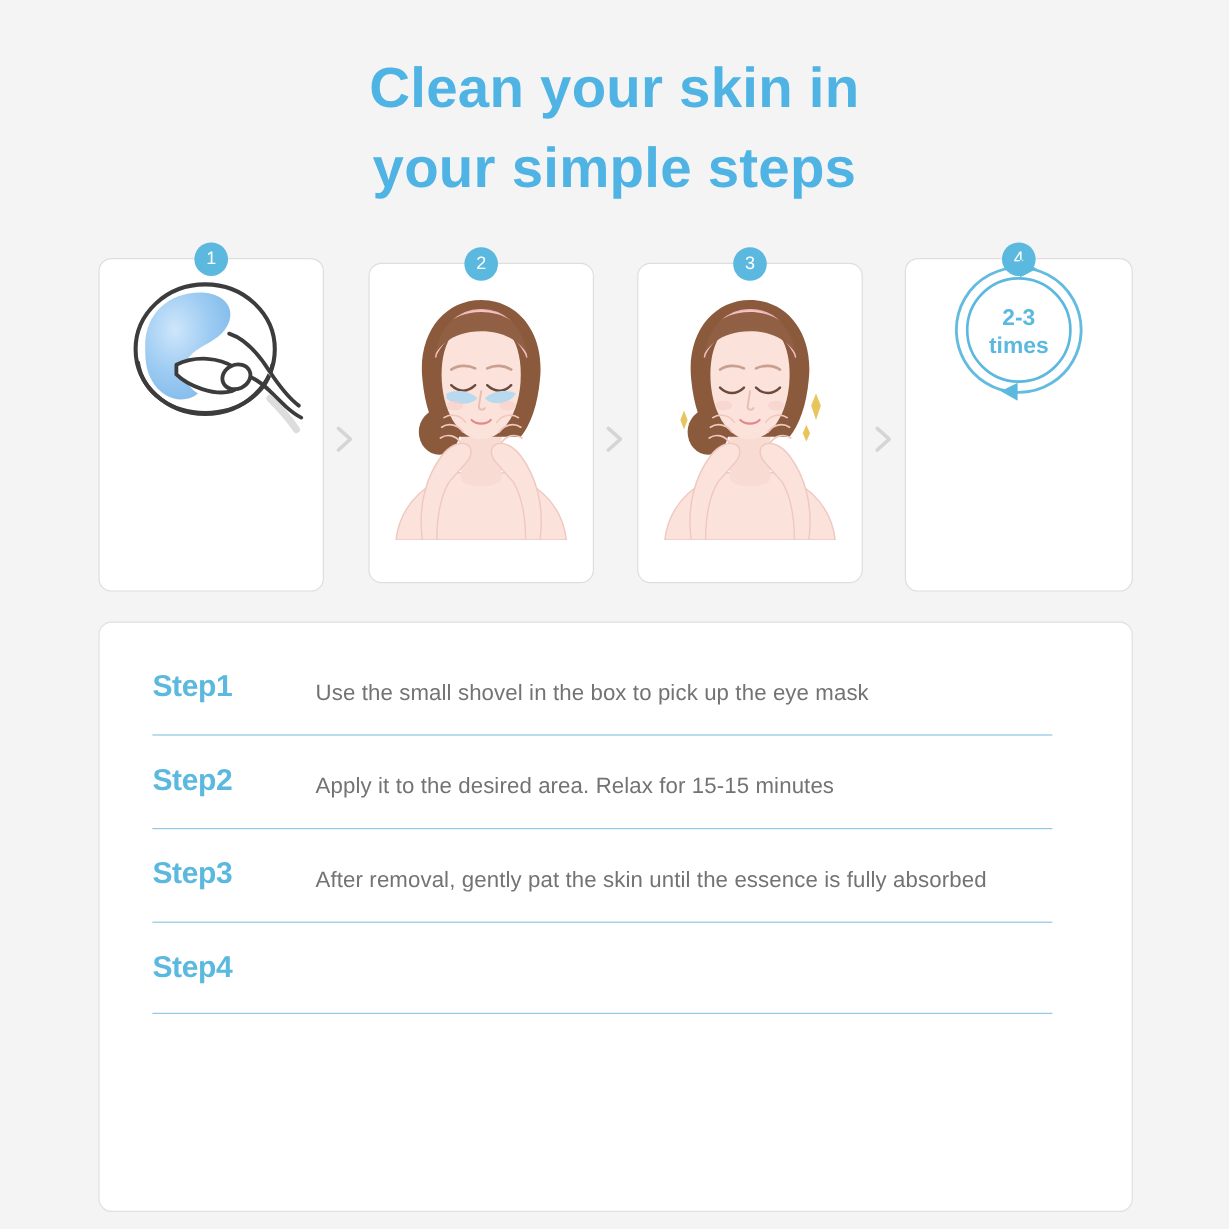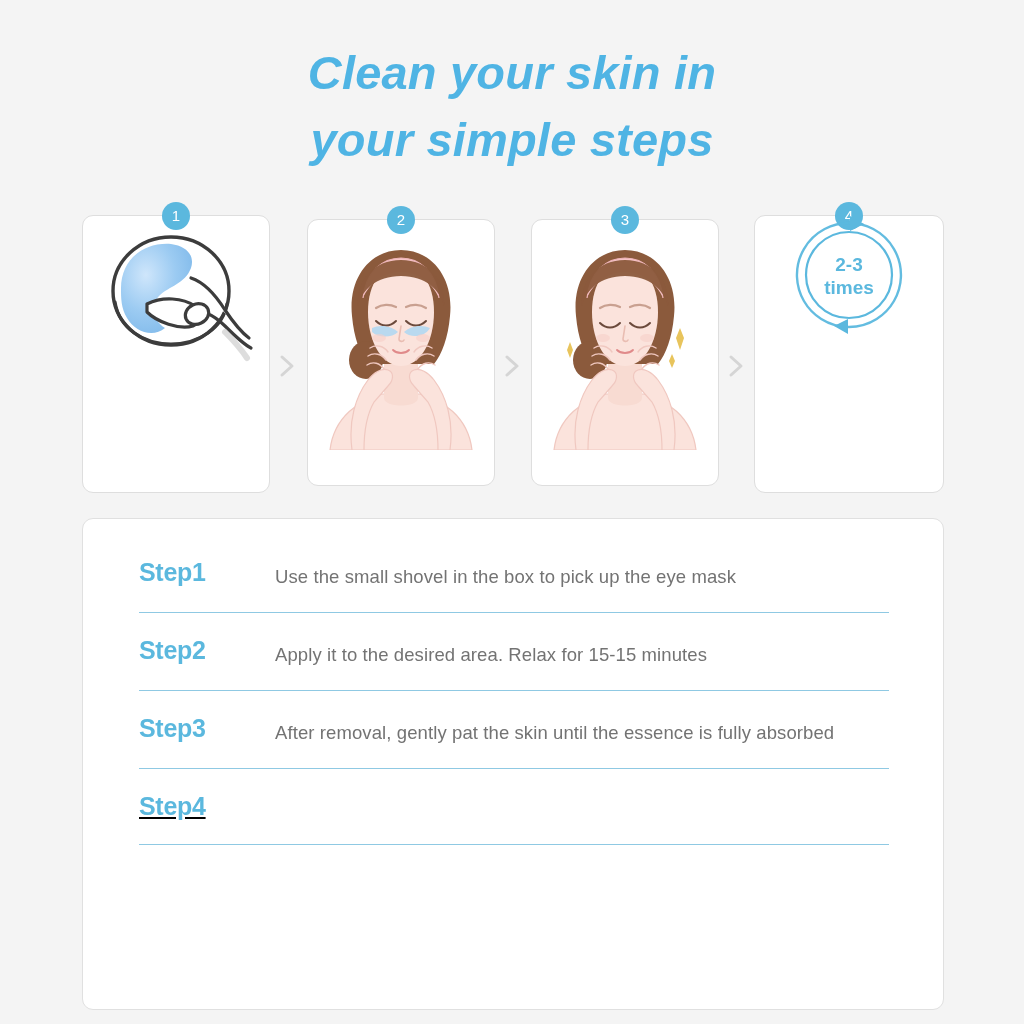--- a/index.html
+++ b/index.html
@@ -25,21 +25,21 @@
     top: 40px;
     left: 0;
     width: 1024px;
     text-align: center;
     color: #4fb4e4;
     font-size: 47px;
     font-weight: bold;
     line-height: 1.42;
     letter-spacing: 0.2px;
   }
-  .title-line { display: block; font-style: italic; }
+  .title-line { display: block; }
 
   
   .card-row {
     position: absolute;
     top: 215px;
     left: 82px;
     width: 862px;
     height: 280px;
   }
 
@@ -98,34 +98,34 @@
     width: 862px;
     height: 492px;
     background: #ffffff;
     border: 1px solid #e0e0e0;
     border-radius: 11px;
   }
 
   .steps {
     position: absolute;
     top: 40px;
-    left: 56px;
+    left: 44px;
     width: 750px;
   }
 
   .step-row {
     position: relative;
     display: flex;
     align-items: flex-start;
     padding-bottom: 20px;
     border-bottom: 1.3px solid #8fc9e3;
     margin-bottom: 24px;
     min-height: 52px;
   }
-  .step-row:last-child { margin-bottom: 12px; text-decoration: underline; }
+  .step-row:last-child { margin-bottom: 12px; }
 
   .step-label {
     flex: 0 0 136px;
     color: #5bb8de;
     font-size: 25px;
     font-weight: bold;
     line-height: 1.05;
     letter-spacing: -0.3px;
   }
 

